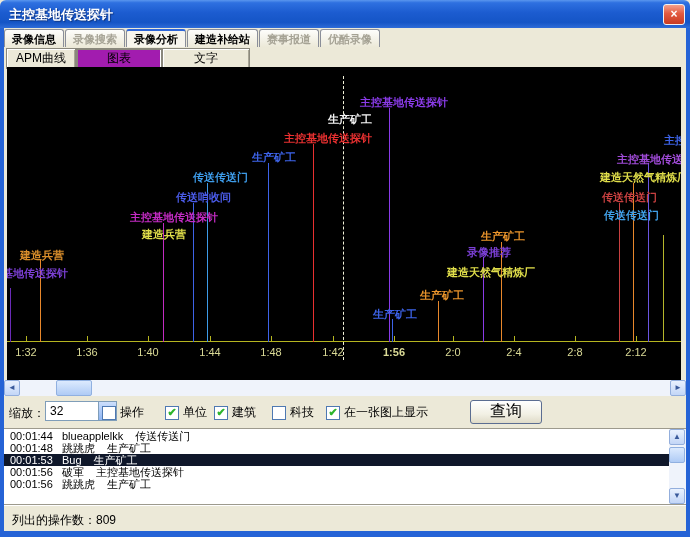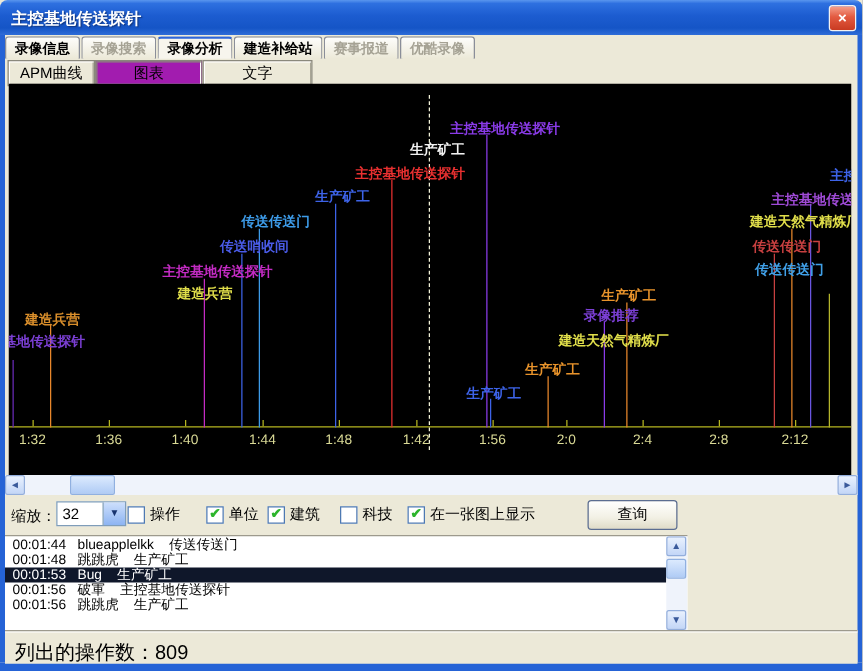--- a/index.html
+++ b/index.html
@@ -41,44 +41,44 @@
   
   .sb-track{position:absolute;background:#EFF3FB;}
   .sb-btn{position:absolute;width:16px;height:16px;border:1px solid #93AEDC;border-radius:2px;
     background:linear-gradient(180deg,#E9F1FE,#C3D6F7);color:#3A5A9B;font-size:8px;text-align:center;line-height:14px;
     box-sizing:border-box;}
   .sb-thumb{position:absolute;border:1px solid #90B0E0;border-radius:2px;
     background:linear-gradient(180deg,#DCEAFE,#AFCBF5);box-sizing:border-box;}
   
   #toolbar{position:absolute;left:4px;top:396px;width:682px;height:32px;}
   #zoom-label{position:absolute;left:5px;top:9px;font-size:12px;color:#000;}
-  #zoom-select{position:absolute;left:41px;top:5px;width:56px;height:20px;background:#fff;
+  #zoom-select{position:absolute;left:41px;top:5px;width:72px;height:20px;background:#fff;
     border:1px solid #7F9DB9;box-sizing:border-box;}
   #zoom-value{position:absolute;left:4px;top:2px;font-size:12px;color:#000;}
   #zoom-arrow{position:absolute;right:0;top:0;width:17px;height:18px;
     background:linear-gradient(180deg,#CDDFFC,#8DB4F2);border-left:1px solid #7F9DB9;
     color:#17336E;font-size:8px;text-align:center;line-height:17px;}
   .cb{position:absolute;top:7px;height:14px;white-space:nowrap;}
   .cb .box{display:inline-block;width:12px;height:12px;background:#fff;border:1px solid #4E79B2;
     vertical-align:middle;text-align:center;line-height:11px;font-size:11px;font-weight:bold;color:#2DB52D;}
   .cb .cb-label{font-size:12px;color:#000;vertical-align:middle;margin-left:4px;}
   #query-btn{position:absolute;left:466px;top:4px;width:70px;height:22px;border:1px solid #5B6D91;border-radius:3px;
-    background:linear-gradient(180deg,#FFFFFF,#F2F0E4 60%,#DFDBC8);font-size:12px;color:#000;
+    background:linear-gradient(180deg,#FFFFFF,#F2F0E4 60%,#DFDBC8);font-size:16px;color:#000;
     text-align:center;line-height:20px;}
   
-  #list{position:absolute;left:4px;top:428px;width:546px;height:76px;background:#fff;
+  #list{position:absolute;left:4px;top:428px;width:682px;height:76px;background:#fff;
     border-top:1px solid #9D9A8D;box-sizing:border-box;overflow:hidden;}
   .lrow{position:relative;height:11px;line-height:11px;font-size:11px;color:#000;padding:1px 0 0 6px;white-space:nowrap;}
   .lrow .t{display:inline-block;width:52px;}
   .lrow .p{display:inline-block;margin-right:12px;}
   .lrow.sel{background:#0f172a;color:#fff;}
   
   #statusbar{position:absolute;left:4px;top:504px;width:682px;height:26px;background:#ECE9D8;
     border-top:1px solid #9D9A8D;box-shadow:inset 0 1px 0 #FFFFFF;}
-  #status-text{position:absolute;left:8px;top:7px;font-size:16px;color:#000;}
+  #status-text{position:absolute;left:8px;top:7px;font-size:12px;color:#000;}
 </style>
 </head>
 <body>
 
 <div id="win">
 
   <div class="frame" style="left:0;top:28px;width:4px;height:502px;"></div>
   <div class="frame" style="left:686px;top:28px;width:4px;height:502px;"></div>
   <div class="frame" style="left:0;top:530px;width:690px;height:7px;"></div>
 
@@ -142,21 +142,21 @@
       <div class="ticklabel" style="left: 80px;">1:36</div>
       <div class="tickmark" style="left: 141px;"></div>
       <div class="ticklabel" style="left: 141px;">1:40</div>
       <div class="tickmark" style="left: 203px;"></div>
       <div class="ticklabel" style="left: 203px;">1:44</div>
       <div class="tickmark" style="left: 264px;"></div>
       <div class="ticklabel" style="left: 264px;">1:48</div>
       <div class="tickmark" style="left: 326px;"></div>
       <div class="ticklabel" style="left: 326px;">1:42</div>
       <div class="tickmark" style="left: 387px;"></div>
-      <div class="ticklabel" style="left: 387px;">1:56</div>
+      <div class="ticklabel" style="left: 387px; font-weight: bold;">1:56</div>
       <div class="tickmark" style="left: 446px;"></div>
       <div class="ticklabel" style="left: 446px;">2:0</div>
       <div class="tickmark" style="left: 507px;"></div>
       <div class="ticklabel" style="left: 507px;">2:4</div>
       <div class="tickmark" style="left: 568px;"></div>
       <div class="ticklabel" style="left: 568px;">2:8</div>
       <div class="tickmark" style="left: 629px;"></div>
       <div class="ticklabel" style="left: 629px;">2:12</div>
     </div>
 

